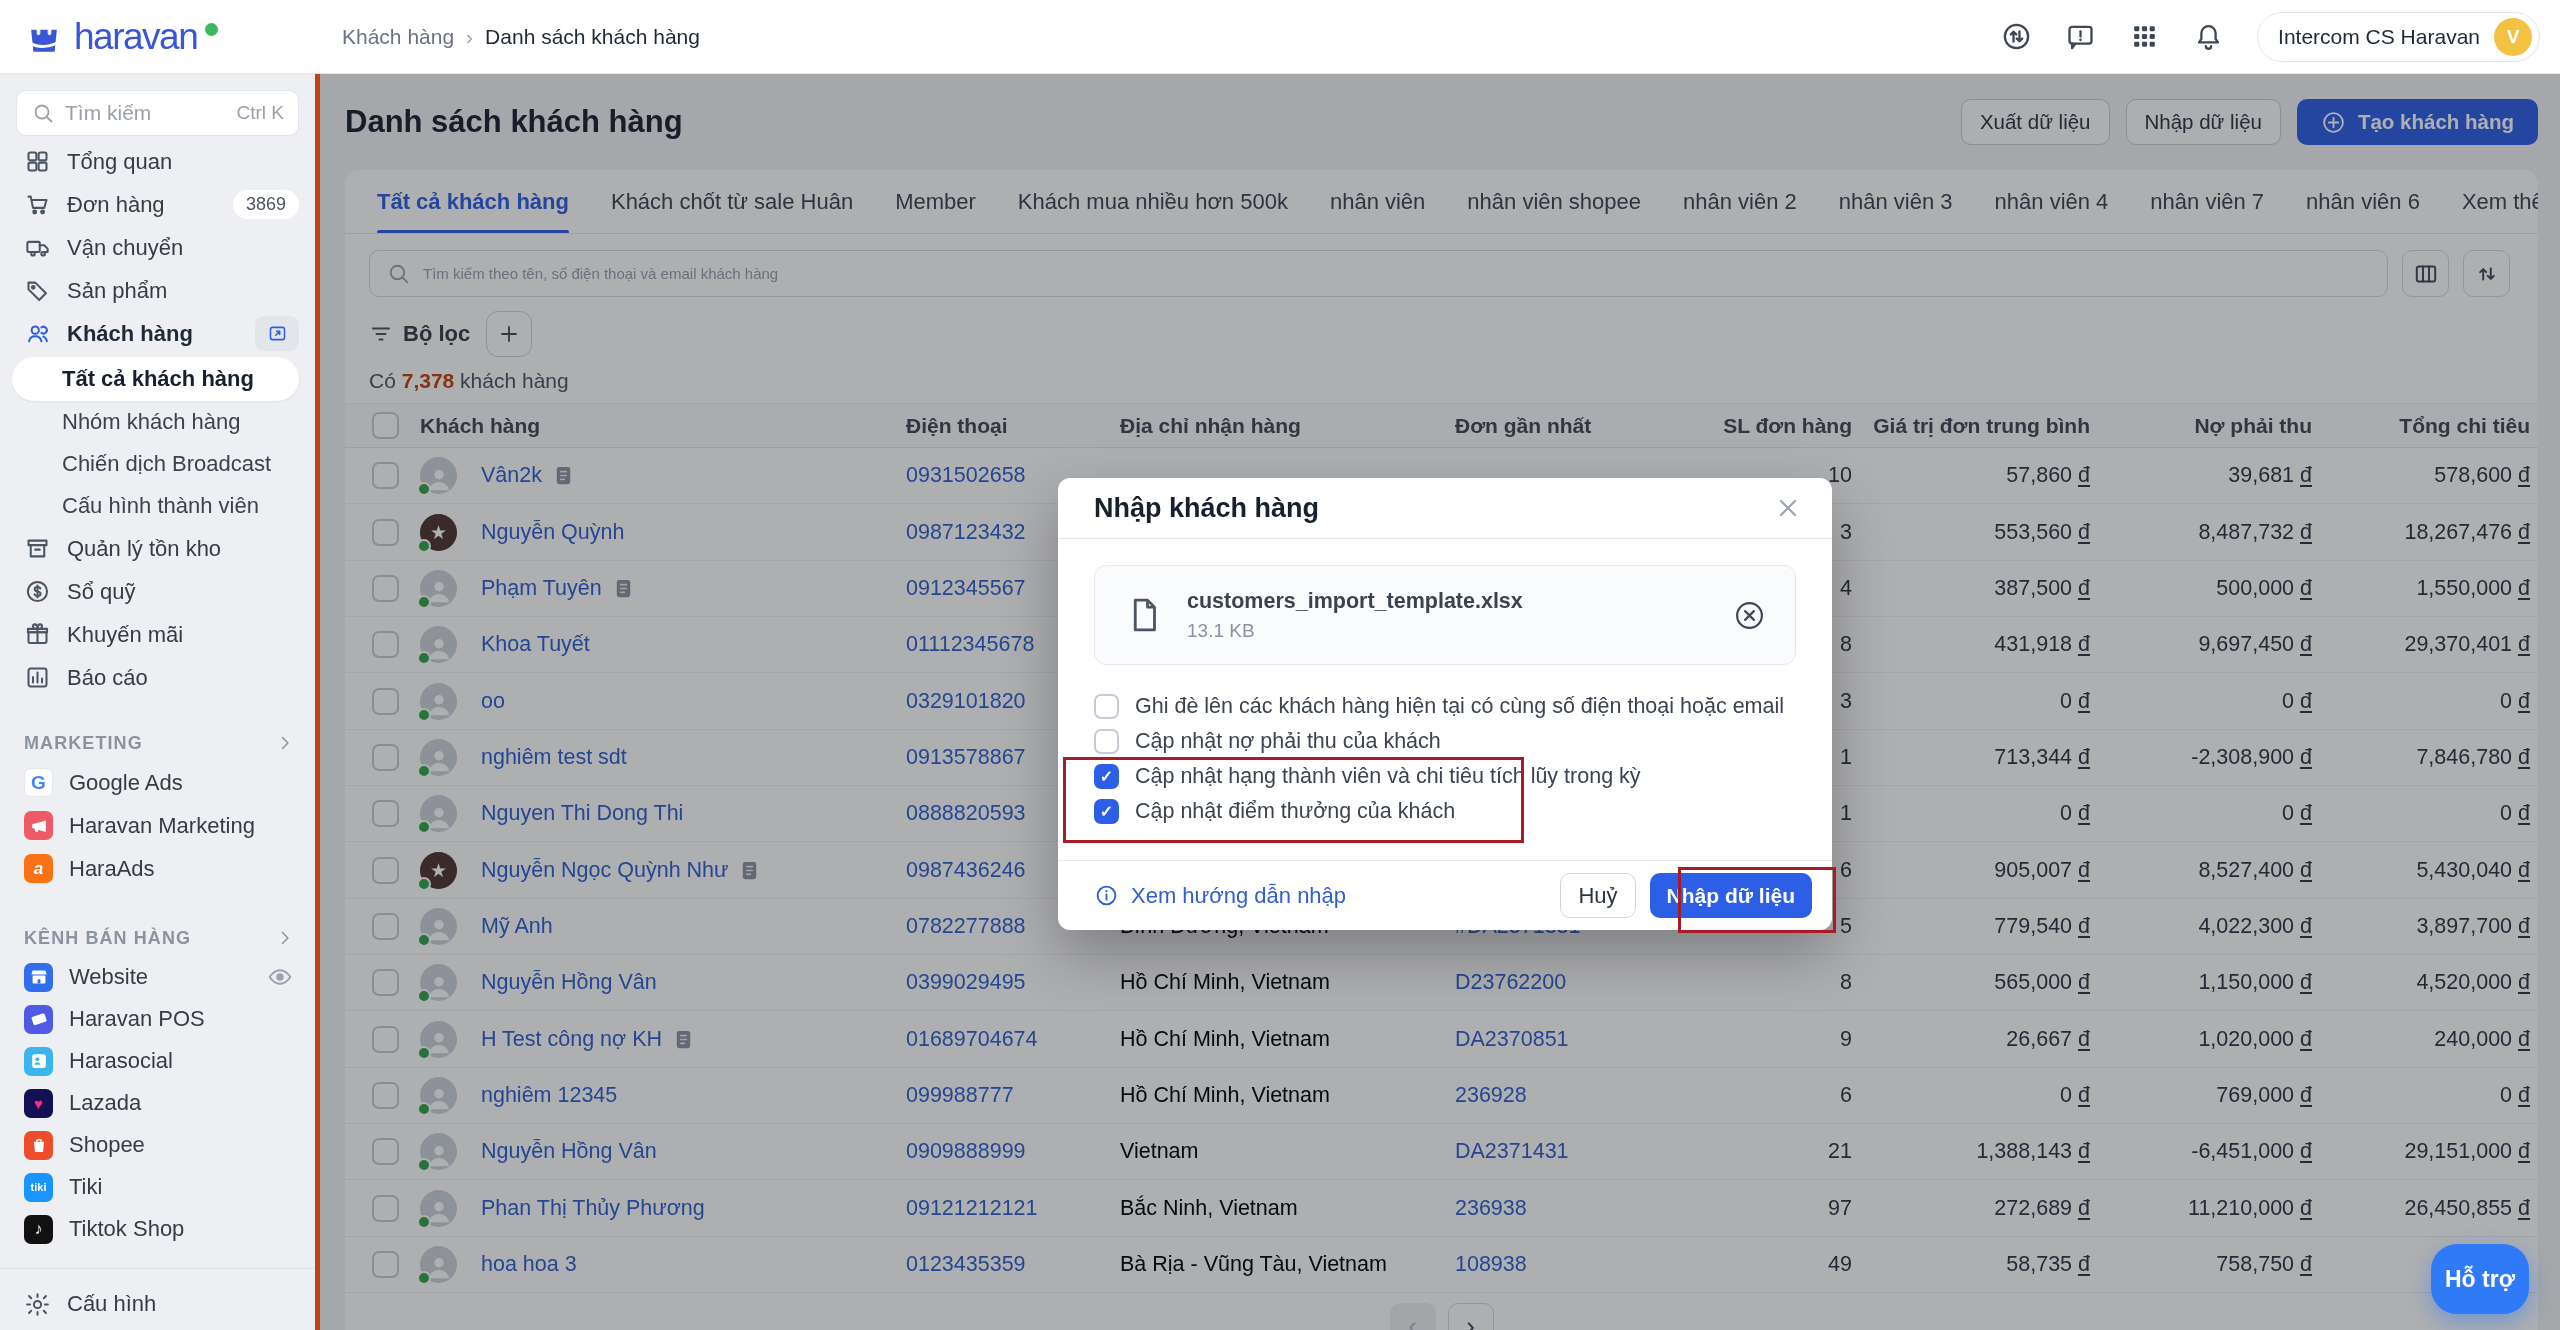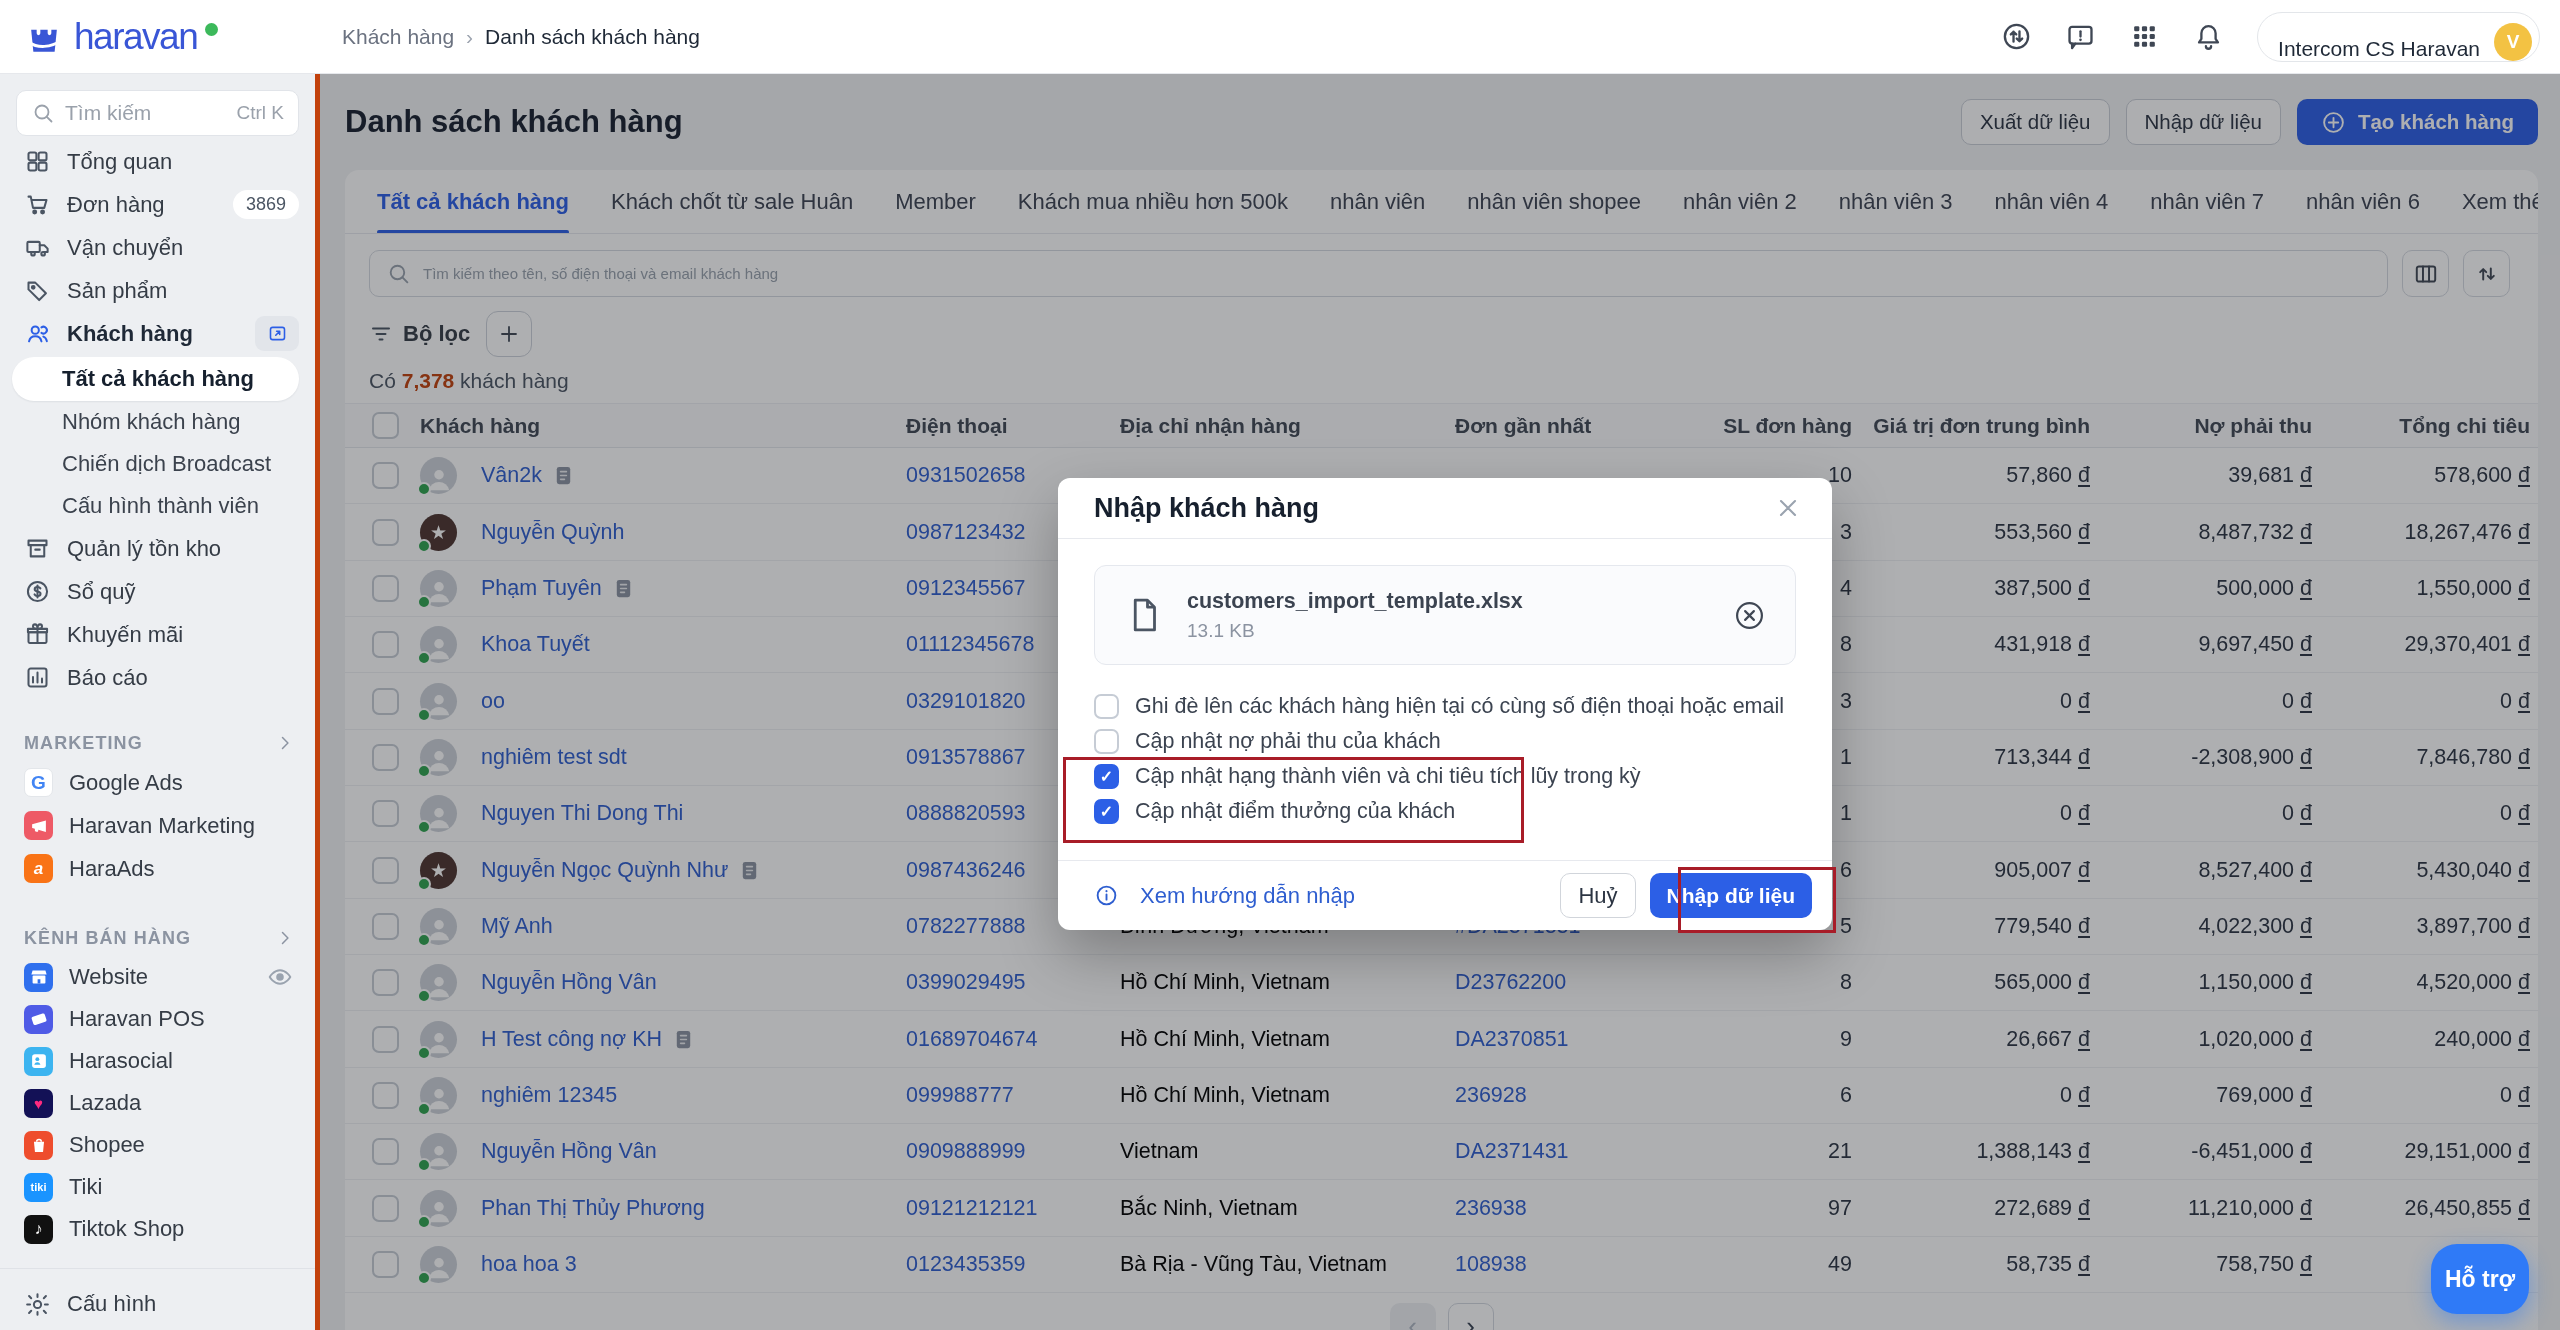--- a/index.html
+++ b/index.html
@@ -13,21 +13,21 @@
 .brand{display:flex;align-items:center;margin-left:22px;width:300px;cursor:pointer}
 .brand .bag{width:44px;height:44px;color:#3956d6;margin-right:8px}
 .brand-text{font-size:37px;font-weight:normal;color:#3956d6;letter-spacing:-1.5px}
 .brand-dot{width:13px;height:13px;border-radius:50%;background:#3cb95b;margin-left:8px;margin-top:-14px}
 .crumbs{display:flex;align-items:center;gap:12px;font-size:21px;margin-left:20px}
 .crumb-parent{color:#6b7280;cursor:pointer}
 .crumb-sep{color:#9ca3af}
 .crumb-current{color:#1f2937;font-weight:500}
 .top-right{margin-left:auto;display:flex;align-items:center;gap:33px;margin-right:20px}
 .top-icon{width:31px;height:31px;color:#3f4754;cursor:pointer}
-.account{display:flex;align-items:flex-end;gap:14px;border:1px solid #e3e6ea;border-radius:26px;height:50px;padding:0 7px 0 20px;font-size:21px;color:#1f2937;cursor:pointer;background:#fff}
+.account{display:flex;align-items:center;gap:14px;border:1px solid #e3e6ea;border-radius:26px;height:50px;padding:0 7px 0 20px;font-size:21px;color:#1f2937;cursor:pointer;background:#fff}
 .account-avatar{width:38px;height:38px;border-radius:50%;background:#f3c243;color:#fff;font-weight:bold;font-size:19px;display:flex;align-items:center;justify-content:center}
 
 .sidebar{position:absolute;top:74px;left:0;width:320px;bottom:0;background:#edeff2;z-index:15;border-right:5px solid #c2410c;overflow:hidden}
 .side-search{position:relative;margin:16px 16px 0;height:46px;background:#fff;border:1px solid #e1e4e9;border-radius:10px;display:flex;align-items:center;padding:0 14px;gap:10px;color:#9aa1ab}
 .side-search .ic{width:24px;height:24px}
 .side-search input{border:0;outline:0;flex:1;min-width:0;font-size:21px;color:#374151;background:transparent;font-family:inherit}
 .side-search input::placeholder{color:#9aa1ab}
 .side-kbd{font-size:19px;color:#9aa1ab;white-space:nowrap}
 #side-menu{margin-top:4px}
 .mi{display:flex;align-items:center;height:43px;padding:0 16px 0 24px;font-size:22px;color:#353c46;cursor:pointer}
@@ -128,21 +128,21 @@
 .file-card .fic{width:42px;height:42px;color:#4b5563}
 .file-name{font-size:21.5px;font-weight:600;color:#3b4350}
 .file-size{font-size:19px;color:#8b93a1;margin-top:6px}
 .file-remove{margin-left:auto;width:35px;height:35px;color:#3f4754;cursor:pointer}
 .opts{margin:24px 36px 0}
 .opt{display:flex;align-items:center;gap:16px;height:35px;font-size:21.5px;color:#3b4350}
 .opt-box{width:25px;height:25px;border:2px solid #c6ccd5;border-radius:7px;background:#fff;flex:none;display:flex;align-items:center;justify-content:center;cursor:pointer}
 .opt-box.checked{background:#2c5fe6;border-color:#2c5fe6}
 .opt-box.checked::after{content:"✓";color:#fff;font-size:16px;font-weight:bold}
 .modal-foot{position:absolute;left:0;right:0;bottom:0;height:70px;border-top:1px solid #e7e9ee;display:flex;align-items:center;padding:0 20px 0 36px}
-.help{display:flex;align-items:center;gap:21px;color:#2e5ed0;font-size:22px;cursor:pointer}
+.help{display:flex;align-items:center;gap:12px;color:#2e5ed0;font-size:22px;cursor:pointer}
 .help .ic{width:25px;height:25px}
 .foot-btns{margin-left:auto;display:flex;gap:14px}
 .btn-cancel{height:45px;padding:0 17px;border:1px solid #d1d5db;border-radius:10px;font-size:22px;color:#2b3442;background:#fff;cursor:pointer;font-family:inherit}
 .btn-submit{height:45px;padding:0 17px;border:0;border-radius:10px;background:#2c5fe6;color:#fff;font-size:21px;font-weight:600;cursor:pointer;font-family:inherit}
 .anno{position:absolute;border:3px solid #a81c28;z-index:40;pointer-events:none}
 .anno1{left:1063px;top:757px;width:461px;height:86px}
 .anno2{left:1678px;top:867px;width:158px;height:66px}
 .support{position:absolute;left:2431px;top:1244px;width:98px;height:70px;background:#2f7af7;border-radius:26px;color:#fff;font-size:23px;font-weight:bold;display:flex;align-items:center;justify-content:center;z-index:35;box-shadow:0 8px 22px rgba(41,122,247,.45);cursor:pointer}
 </style>
 </head>

